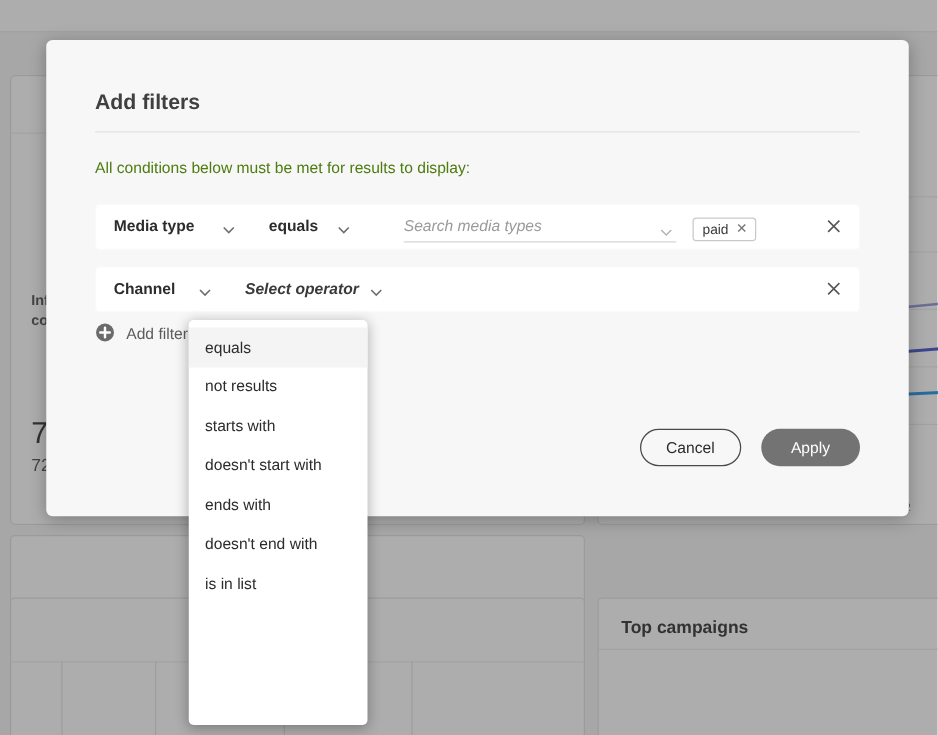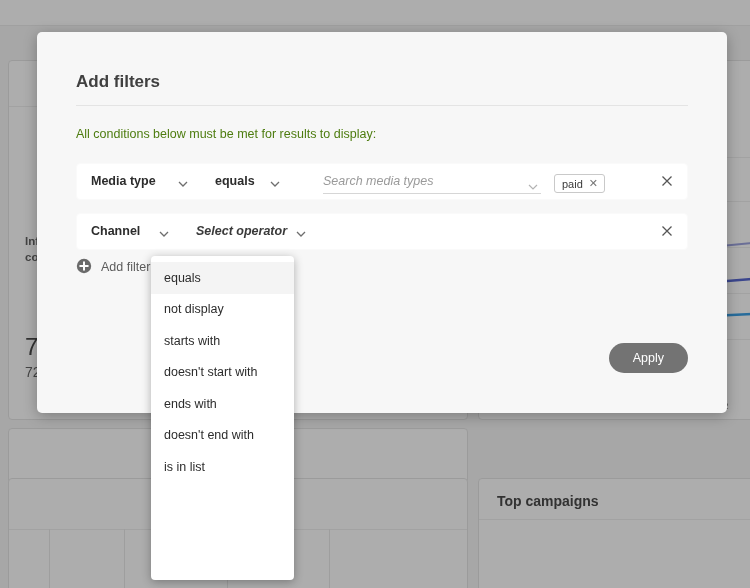--- a/index.html
+++ b/index.html
@@ -304,25 +304,26 @@
     <span class="add-filter-icon">
       <svg viewBox="0 0 16 16" width="16" height="16">
         <circle cx="8" cy="8" r="7.2" fill="currentColor"></circle>
         <path d="M8 4.2 L8 11.8 M4.2 8 L11.8 8" stroke="#ffffff" stroke-width="2" stroke-linecap="round"></path>
       </svg>
     </span>
     <span class="add-filter-label">Add filter</span>
   </div>
 
   <div class="dlg-actions">
+    <button class="btn btn-cancel">Cancel</button>
     <button class="btn btn-apply">Apply</button>
   </div>
 </div>
 
 <div id="operator-dropdown">
     <div class="dd-item selected">equals</div>
-    <div class="dd-item">not display</div>
+    <div class="dd-item">not results</div>
     <div class="dd-item">starts with</div>
     <div class="dd-item">doesn't start with</div>
     <div class="dd-item">ends with</div>
     <div class="dd-item">doesn't end with</div>
     <div class="dd-item">is in list</div>
   </div>
 
 </body></html>

